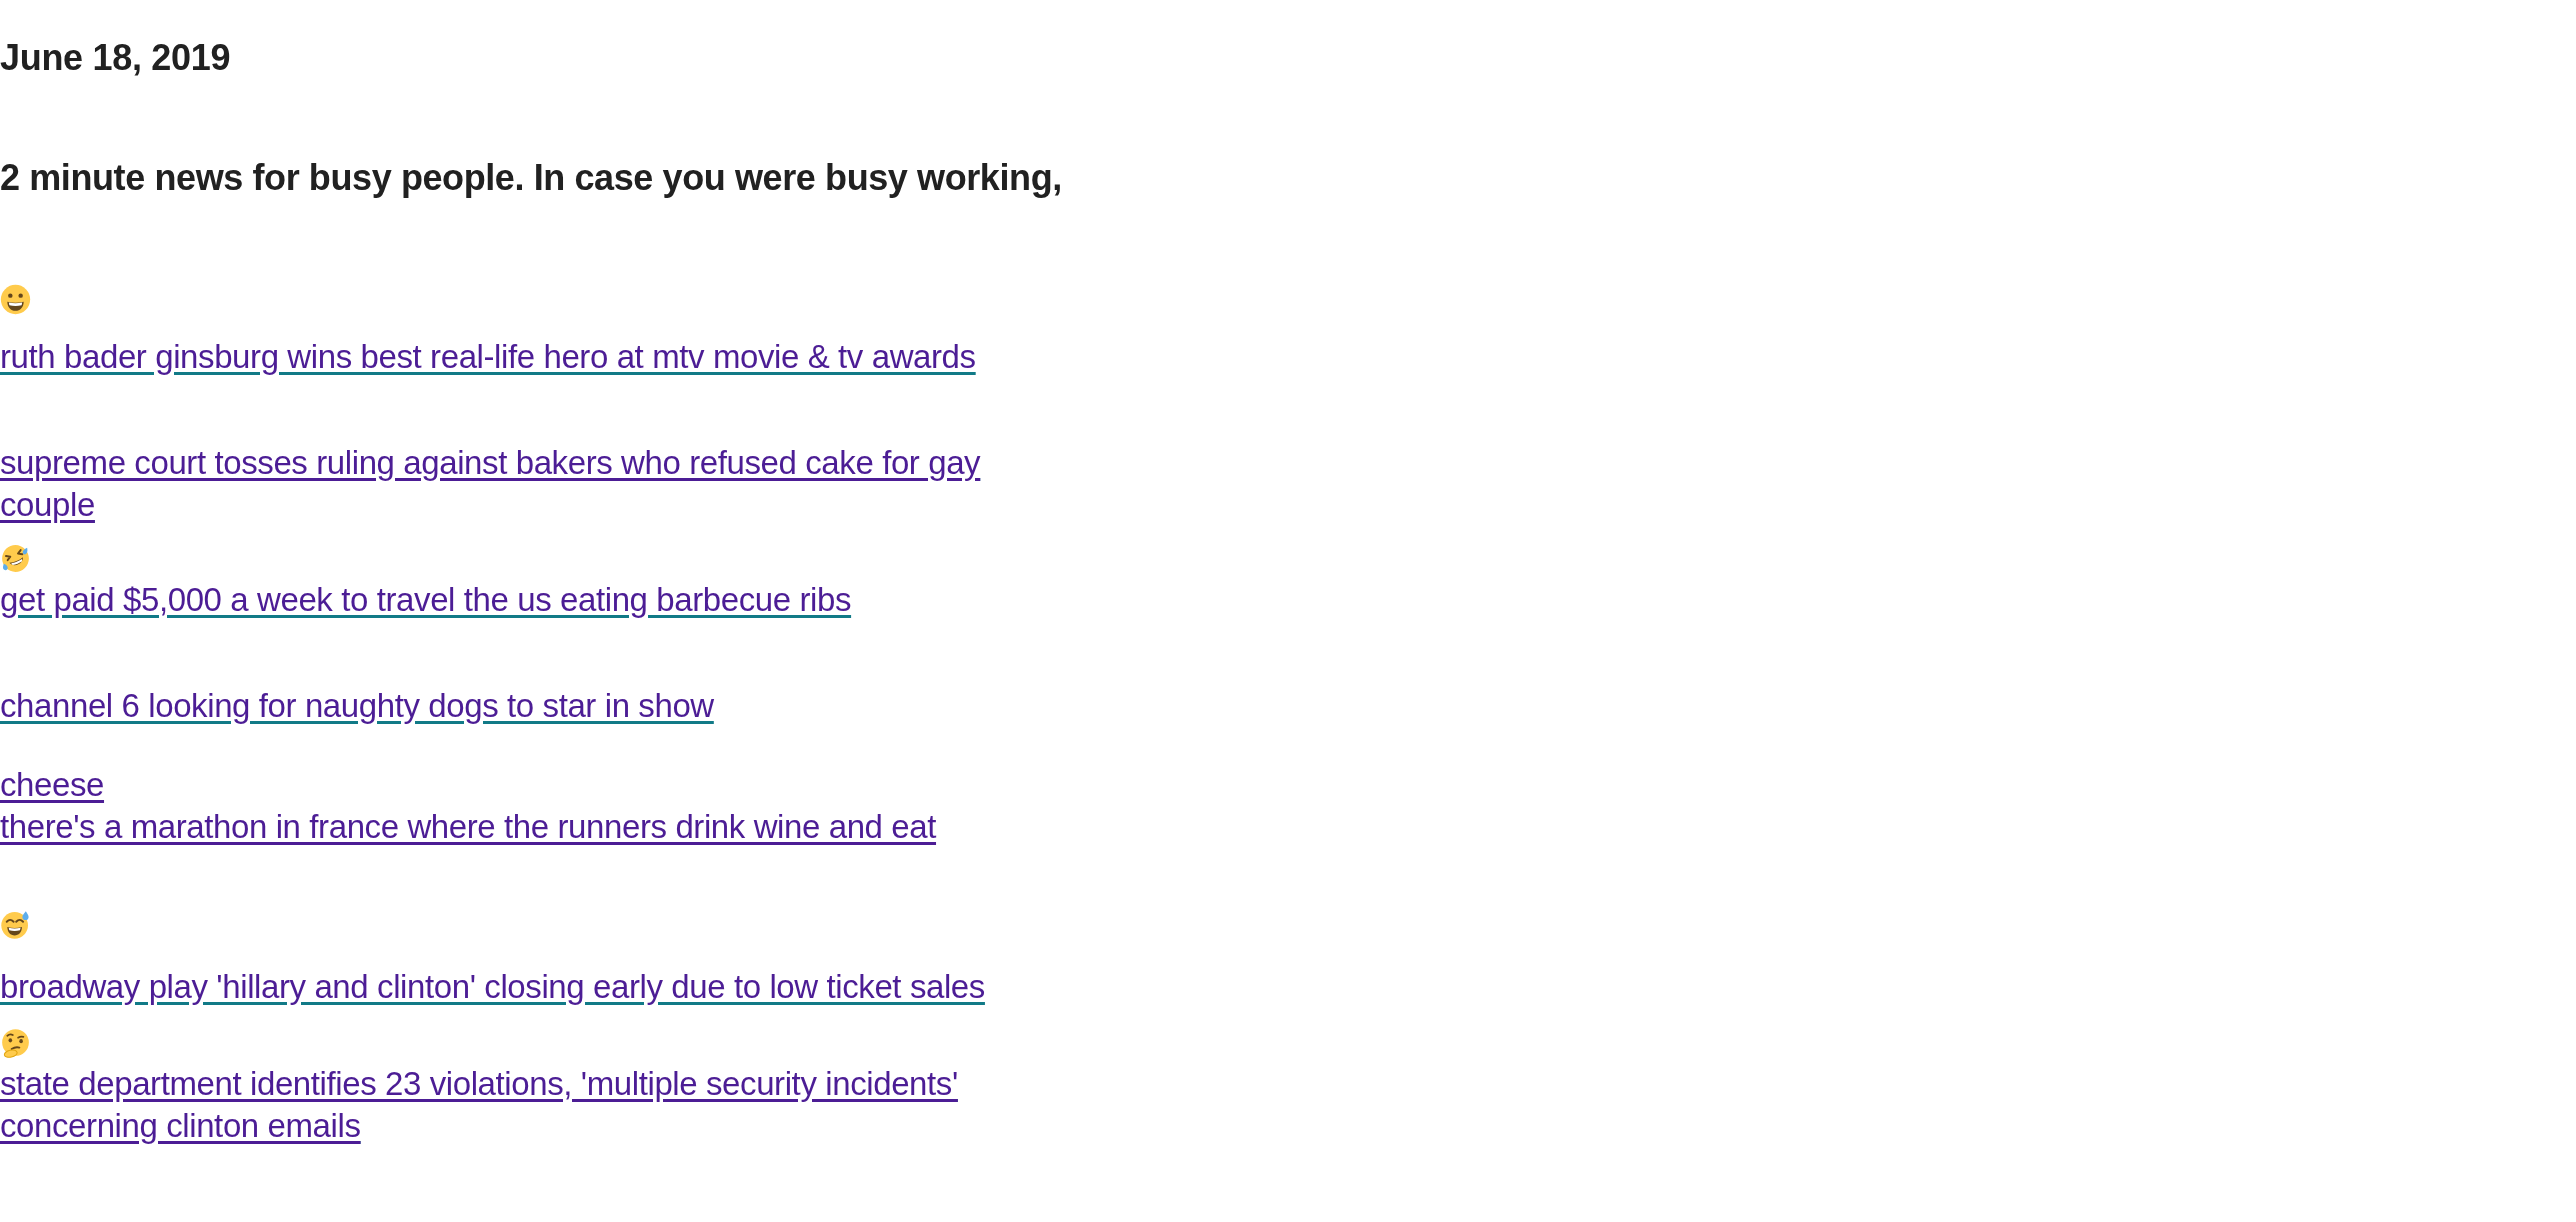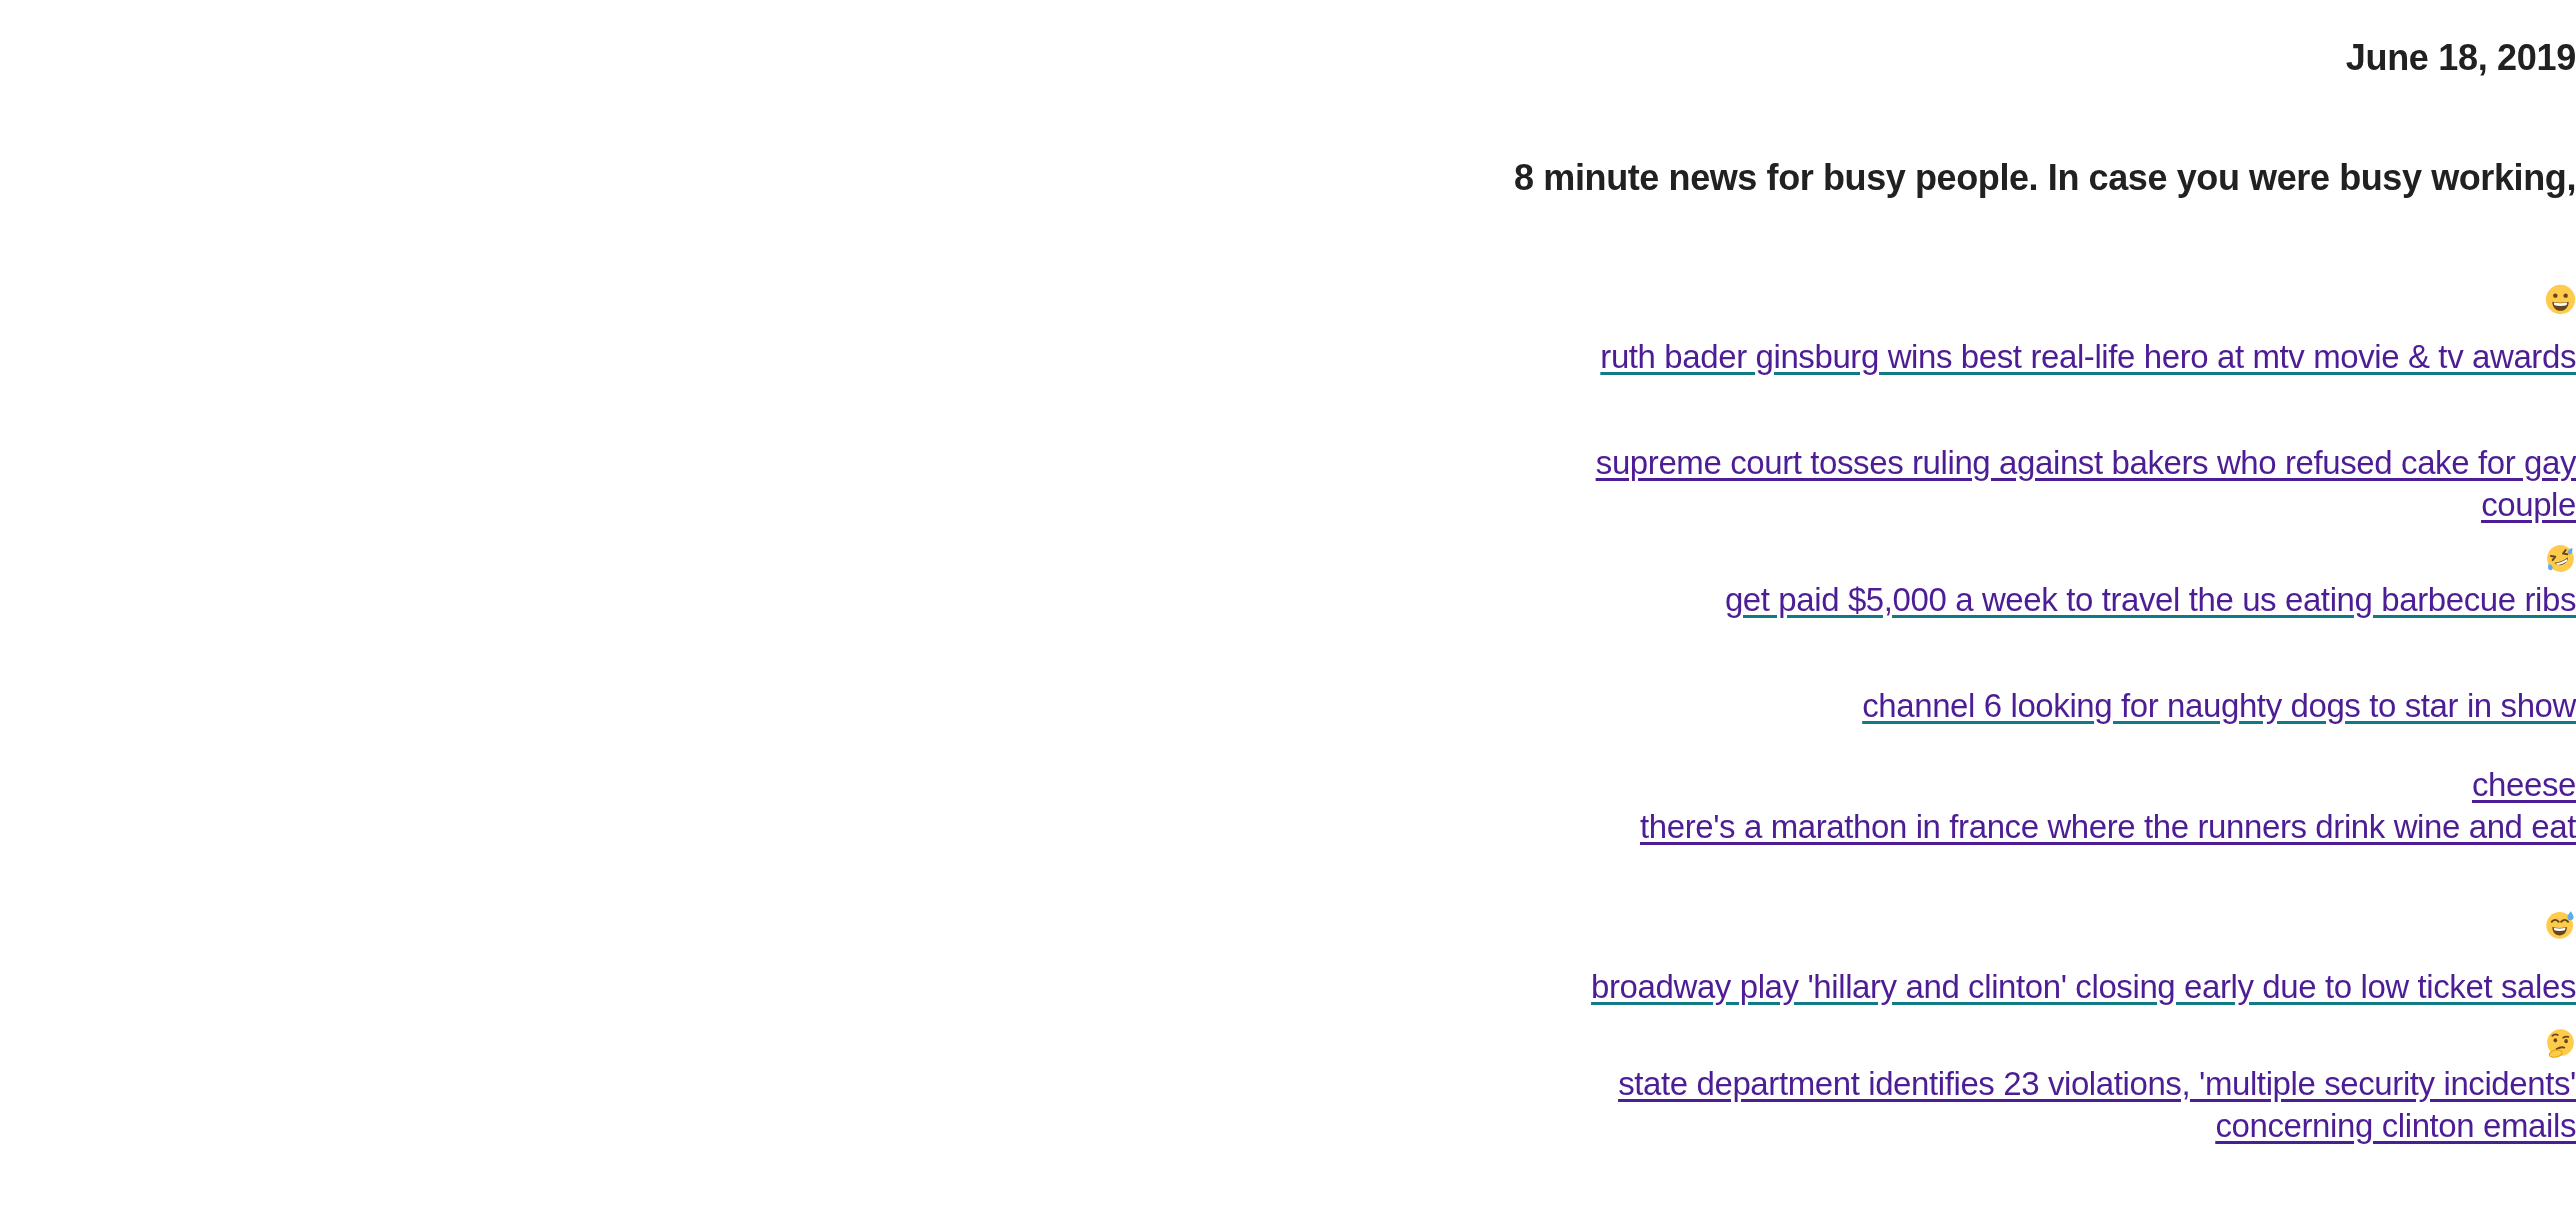--- a/index.html
+++ b/index.html
@@ -2,21 +2,21 @@
 <html style="font-size:14.7px"><head>
 <meta charset="utf-8">
 <style>
   * { margin: 0; padding: 0; box-sizing: border-box; }
   html, body {
     width: 2576px; height: 1223px;
     background: #ffffff;
     font-family: "Liberation Sans", sans-serif;
     overflow: hidden;
   }
-  .page { width: 100%; text-align: right; }
+  .page { width: 100%; text-align: left; }
 
   .date-heading {
     margin-top: 37px;
     font-size: 36px; line-height: 42px; font-weight: bold;
     color: #212121; letter-spacing: -0.3px;
   }
   .intro {
     margin-top: 78px;
     font-size: 36px; line-height: 42px; font-weight: bold;
     color: #212121; letter-spacing: -0.4px;
@@ -48,21 +48,21 @@
   .m85 { margin-top: 78px; }
 </style>
 </head>
 <body>
 
 <div class="page">
 
   <h1 class="date-heading">June 18, 2019</h1>
 
   <p class="intro">
-    <span>8 minute news for busy people. In case you were busy working,</span>
+    <span>2 minute news for busy people. In case you were busy working,</span>
   </p>
 
   <div class="emoji-row m85">
     <svg viewBox="0 0 36 36" aria-hidden="true">
       <circle cx="18" cy="18" r="17" fill="#ffcb4c"></circle>
       <circle cx="12" cy="13.5" r="2.6" fill="#65471b"></circle>
       <circle cx="24" cy="13.5" r="2.6" fill="#65471b"></circle>
       <path d="M8.5 20.5c0 6.5 4 10.5 9.5 10.5s9.5-4 9.5-10.5c-6.2 1.6-12.8 1.6-19 0z" fill="#65471b"></path>
       <path d="M10.2 21.4c5.2 1.1 10.4 1.1 15.6 0l-.7 3.4c-4.7 1-9.5 1-14.2 0z" fill="#ffffff"></path>
     </svg>

